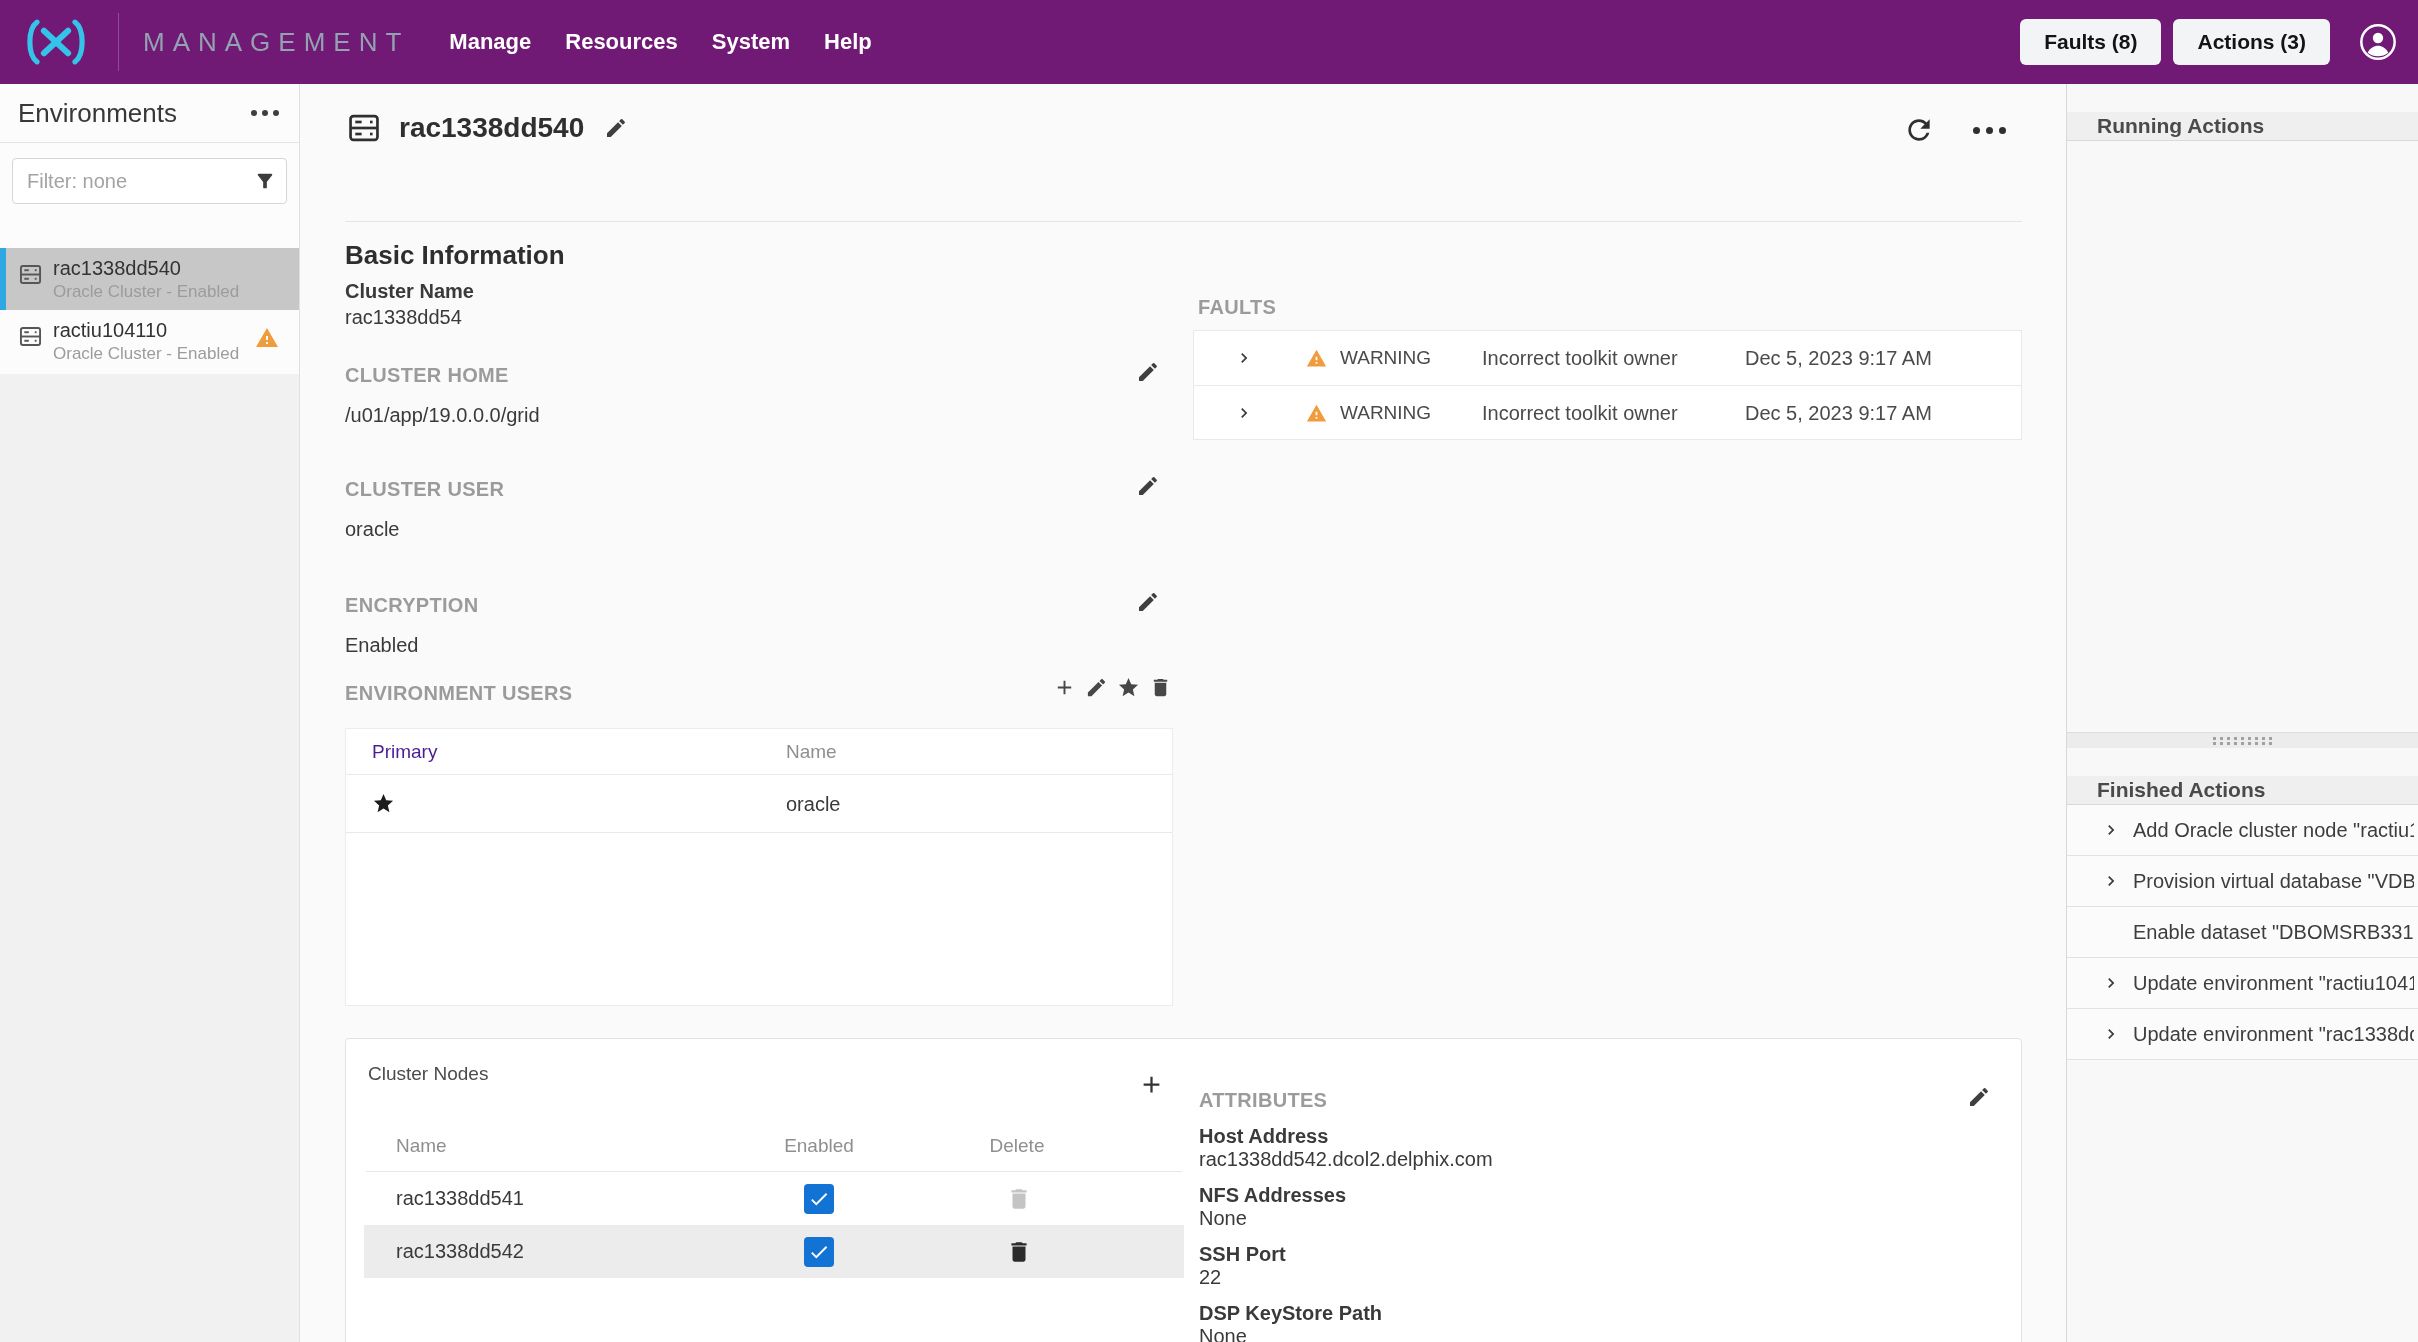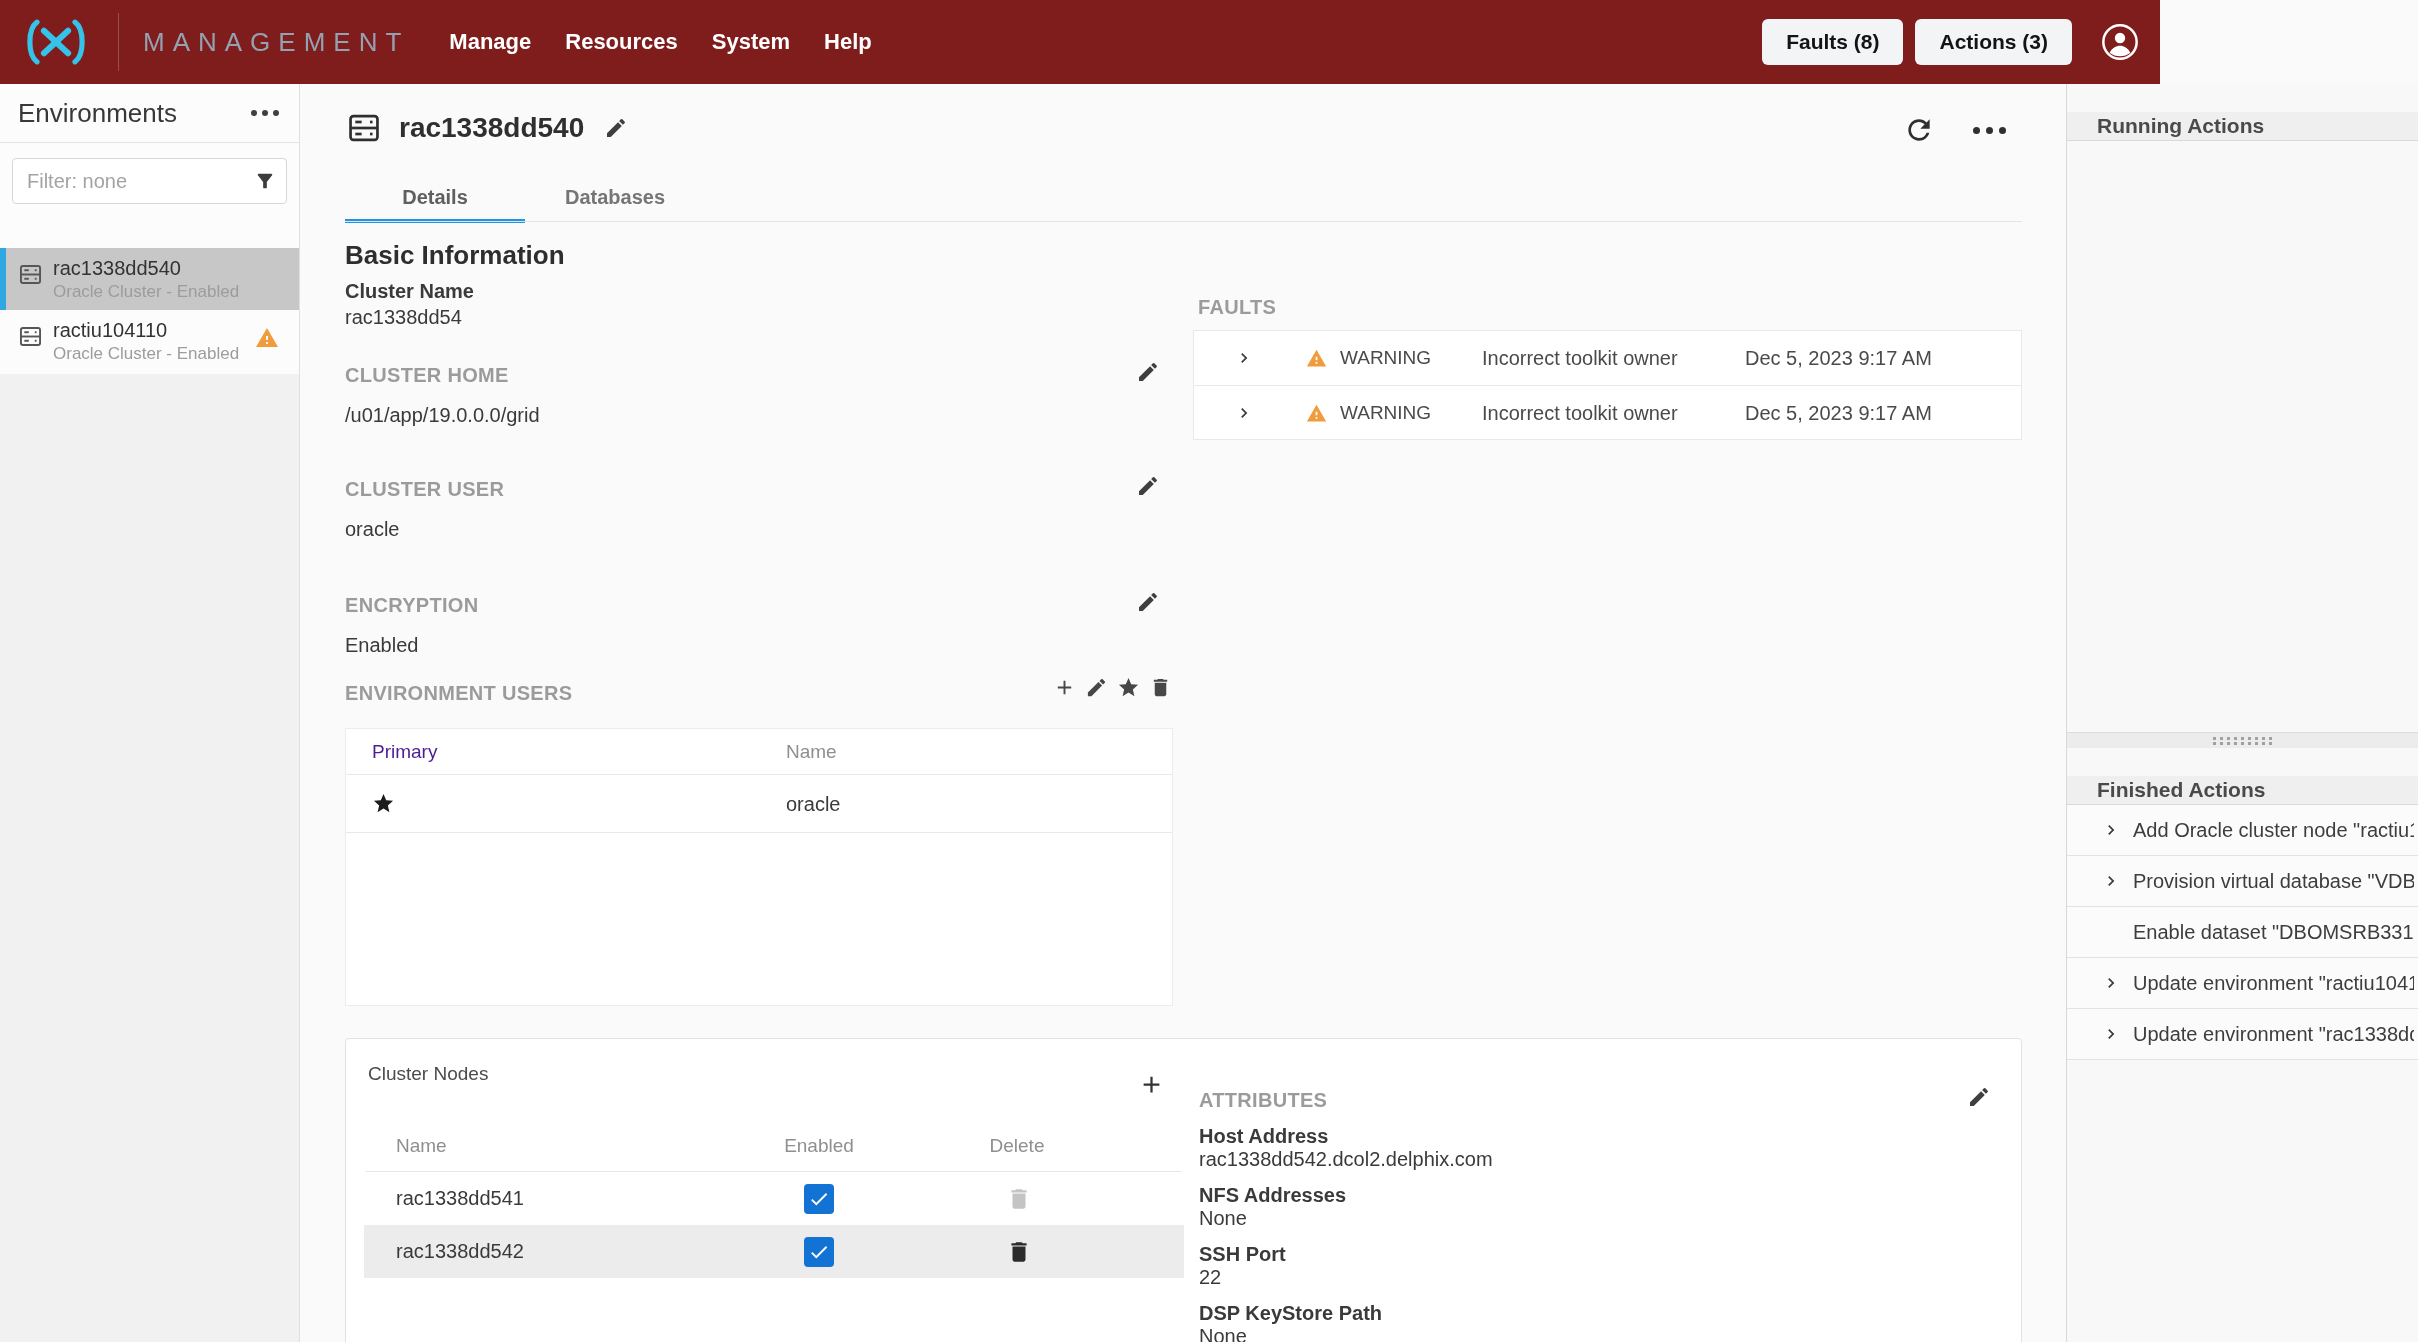--- a/index.html
+++ b/index.html
@@ -1,21 +1,21 @@
 <!DOCTYPE html>
 <html><head>
 <meta charset="utf-8">
 <style>
   * { margin:0; padding:0; box-sizing:border-box; }
   html,body { background:#e9e9e9; }
   body { font-family:"Liberation Sans","DejaVu Sans",sans-serif; color:#3a3a3a; }
   .canvas { position:relative; width:2418px; height:1342px; background:#fafafa; overflow:hidden; }
 
   
-  .topbar { position:absolute; left:0; top:0; width:2160px; height:84px; background:#7f1d1d;
+  .topbar { position:absolute; left:0; top:0; width:2418px; height:84px; background:#701a75;
             display:flex; align-items:center; padding:0 20px 0 18px; }
   .logo { width:78px; height:54px; display:flex; align-items:center; }
   .logo svg { width:76px; height:52px; color:#35c3ea; }
   .logo-sep { width:1px; height:58px; background:rgba(255,255,255,.22); margin:0 24px 0 22px; }
   .brand { font-size:26px; letter-spacing:8px; color:#93a1b1; font-weight:400; }
   .mainnav { display:flex; gap:34px; margin-left:40px; }
   .navlink { color:#fff; font-weight:bold; font-size:22px; cursor:pointer; text-decoration:none; }
   .top-right { margin-left:auto; display:flex; align-items:center; gap:12px; }
   .hbtn { height:46px; padding:0 24px; border:none; border-radius:6px; background:#f3f4f5;
           font-family:inherit; font-weight:bold; font-size:21px; color:#141414; cursor:pointer; }
@@ -275,28 +275,20 @@
       <svg class="refresh">
           <use href="#i-refresh"></use>
         </svg>
       <div class="mdots">
           <i></i>
           <i></i>
           <i></i>
         </div>
     </div>
 
-    <div class="tabs">
-      <div class="tab active">
-          <span>Details</span>
-        </div>
-      <div class="tab">
-          <span>Databases</span>
-        </div>
-    </div>
     <div class="tabs-line"></div>
 
     <h2 class="bi-title">Basic Information</h2>
 
     <div class="fg" style="top:196px">
       <div class="flabel dark">Cluster Name</div>
       <div class="fvalue">rac1338dd54</div>
     </div>
     <div class="fg" style="top:280px">
       <div class="flabel gray">CLUSTER HOME</div>

